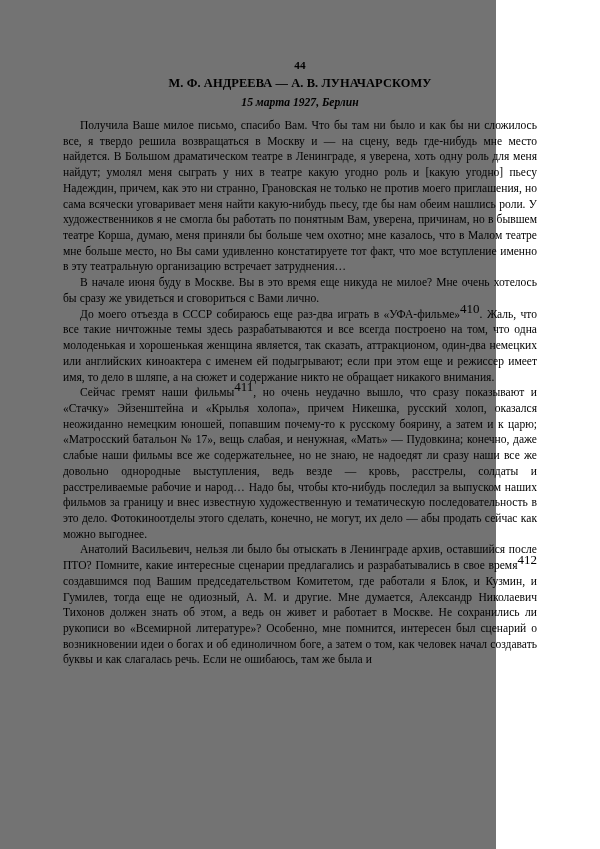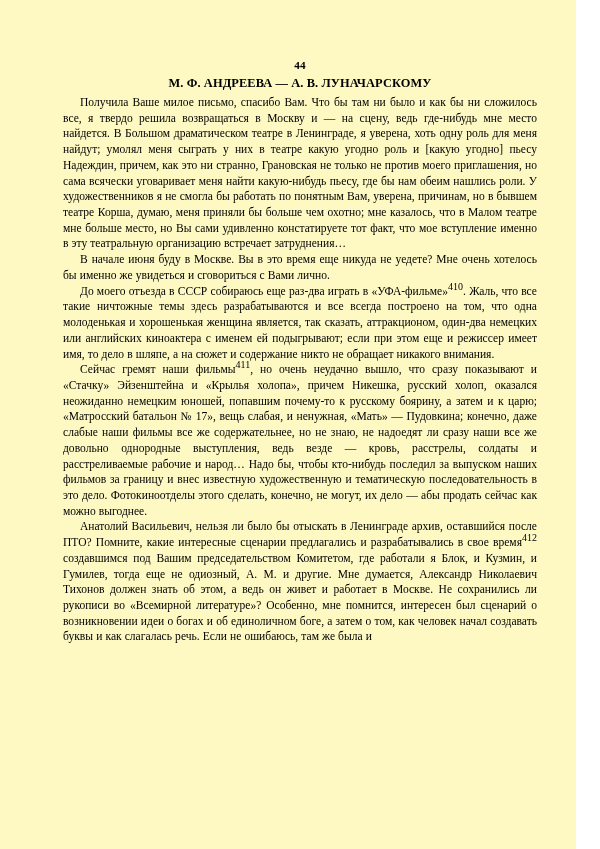--- a/index.html
+++ b/index.html
@@ -11,25 +11,25 @@
   body {
     width: 600px;
     height: 849px;
     overflow: hidden;
     font-family: "Liberation Serif", "DejaVu Serif", serif;
     color: #000000;
     -webkit-font-smoothing: antialiased;
   }
   .page {
     position: relative;
-    width: 576px;
+    width: 496px;
     height: 849px;
     box-sizing: border-box;
     padding: 0;
-    background: #fef9c3;
+    background: #737373;
   }
   .content {
     position: absolute;
     left: 63px;
     top: 58px;
     width: 474px;
   }
   .folio {
     text-align: center;
     font-weight: bold;
@@ -62,41 +62,42 @@
     text-indent: 17px;
     font-size: 11.55px;
     line-height: 15.72px;
     hyphens: none;
     word-spacing: 0.02em;
   }
   p.body-par.last-par {
     text-align: justify;
   }
   sup.fn {
-    font-size: 10px;
+    font-size: 13px;
     vertical-align: super;
     line-height: 0;
   }
   
 </style>
 </head>
 <body>
 
 <div class="page">
   <div class="content">
 
     <div class="folio">44</div>
 
     <div class="doc-title">М. Ф. АНДРЕЕВА — А. В. ЛУНАЧАРСКОМУ</div>
 
+    <div class="doc-dateline">15 марта 1927, Берлин</div>
 
 
     <p class="body-par">Получила Ваше милое письмо, спасибо Вам. Что бы там ни было и как бы ни сложилось все, я твердо решила возвращаться в Москву и — на сцену, ведь где-нибудь мне место найдется. В Большом драматическом театре в Ленинграде, я уверена, хоть одну роль для меня найдут; умолял меня сыграть у них в театре какую угодно роль и [какую угодно] пьесу Надеждин, причем, как это ни странно, Грановская не только не против моего приглашения, но сама всячески уговаривает меня найти какую-нибудь пьесу, где бы нам обеим нашлись роли. У художественников я не смогла бы работать по понятным Вам, уверена, причинам, но в бывшем театре Корша, думаю, меня приняли бы больше чем охотно; мне казалось, что в Малом театре мне больше место, но Вы сами удивленно констатируете тот факт, что мое вступление именно в эту театральную организацию встречает затруднения…</p>
 
-    <p class="body-par">В начале июня буду в Москве. Вы в это время еще никуда не уедете? Мне очень хотелось бы именно же увидеться и сговориться с Вами лично.</p>
+    <p class="body-par">В начале июня буду в Москве. Вы в это время еще никуда не милое? Мне очень хотелось бы сразу же увидеться и сговориться с Вами лично.</p>
 
     <p class="body-par">
       <span>До моего отъезда в СССР собираюсь еще раз-два играть в «УФА-фильме»</span><sup class="fn">410</sup><span>. Жаль, что все такие ничтожные темы здесь разрабатываются и все всегда построено на том, что одна молоденькая и хорошенькая женщина является, так сказать, аттракционом, один-два немецких или английских киноактера с именем ей подыгрывают; если при этом еще и режиссер имеет имя, то дело в шляпе, а на сюжет и содержание никто не обращает никакого внимания.</span>
     </p>
 
     <p class="body-par">
       <span>Сейчас гремят наши фильмы</span><sup class="fn">411</sup><span>, но очень неудачно вышло, что сразу показывают и «Стачку» Эйзенштейна и «Крылья холопа», причем Никешка, русский холоп, оказался неожиданно немецким юношей, попавшим почему-то к русскому боярину, а затем и к царю; «Матросский батальон № 17», вещь слабая, и ненужная, «Мать» — Пудовкина; конечно, даже слабые наши фильмы все же содержательнее, но не знаю, не надоедят ли сразу наши все же довольно однородные выступления, ведь везде — кровь, расстрелы, солдаты и расстреливаемые рабочие и народ… Надо бы, чтобы кто-нибудь последил за выпуском наших фильмов за границу и внес известную художественную и тематическую последовательность в это дело. Фотокиноотделы этого сделать, конечно, не могут, их дело — абы продать сейчас как можно выгоднее.</span>
     </p>
 
     <p class="body-par last-par">

